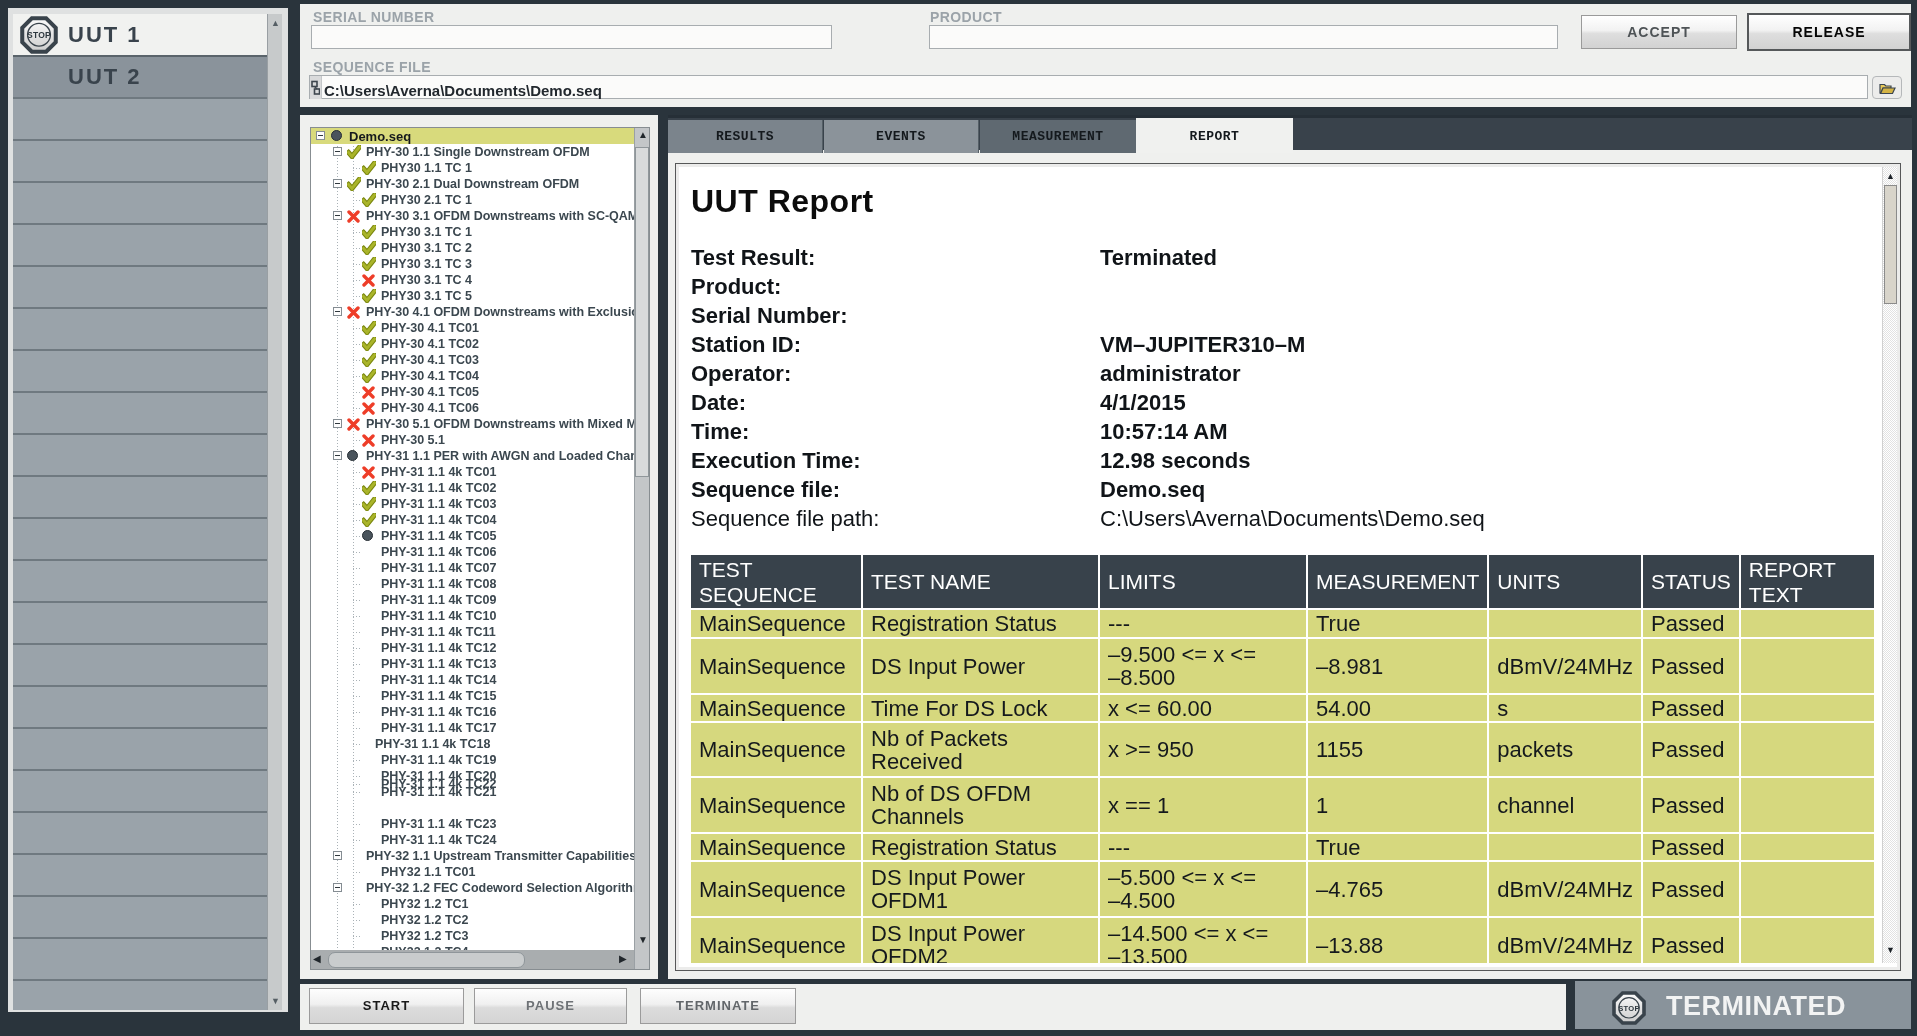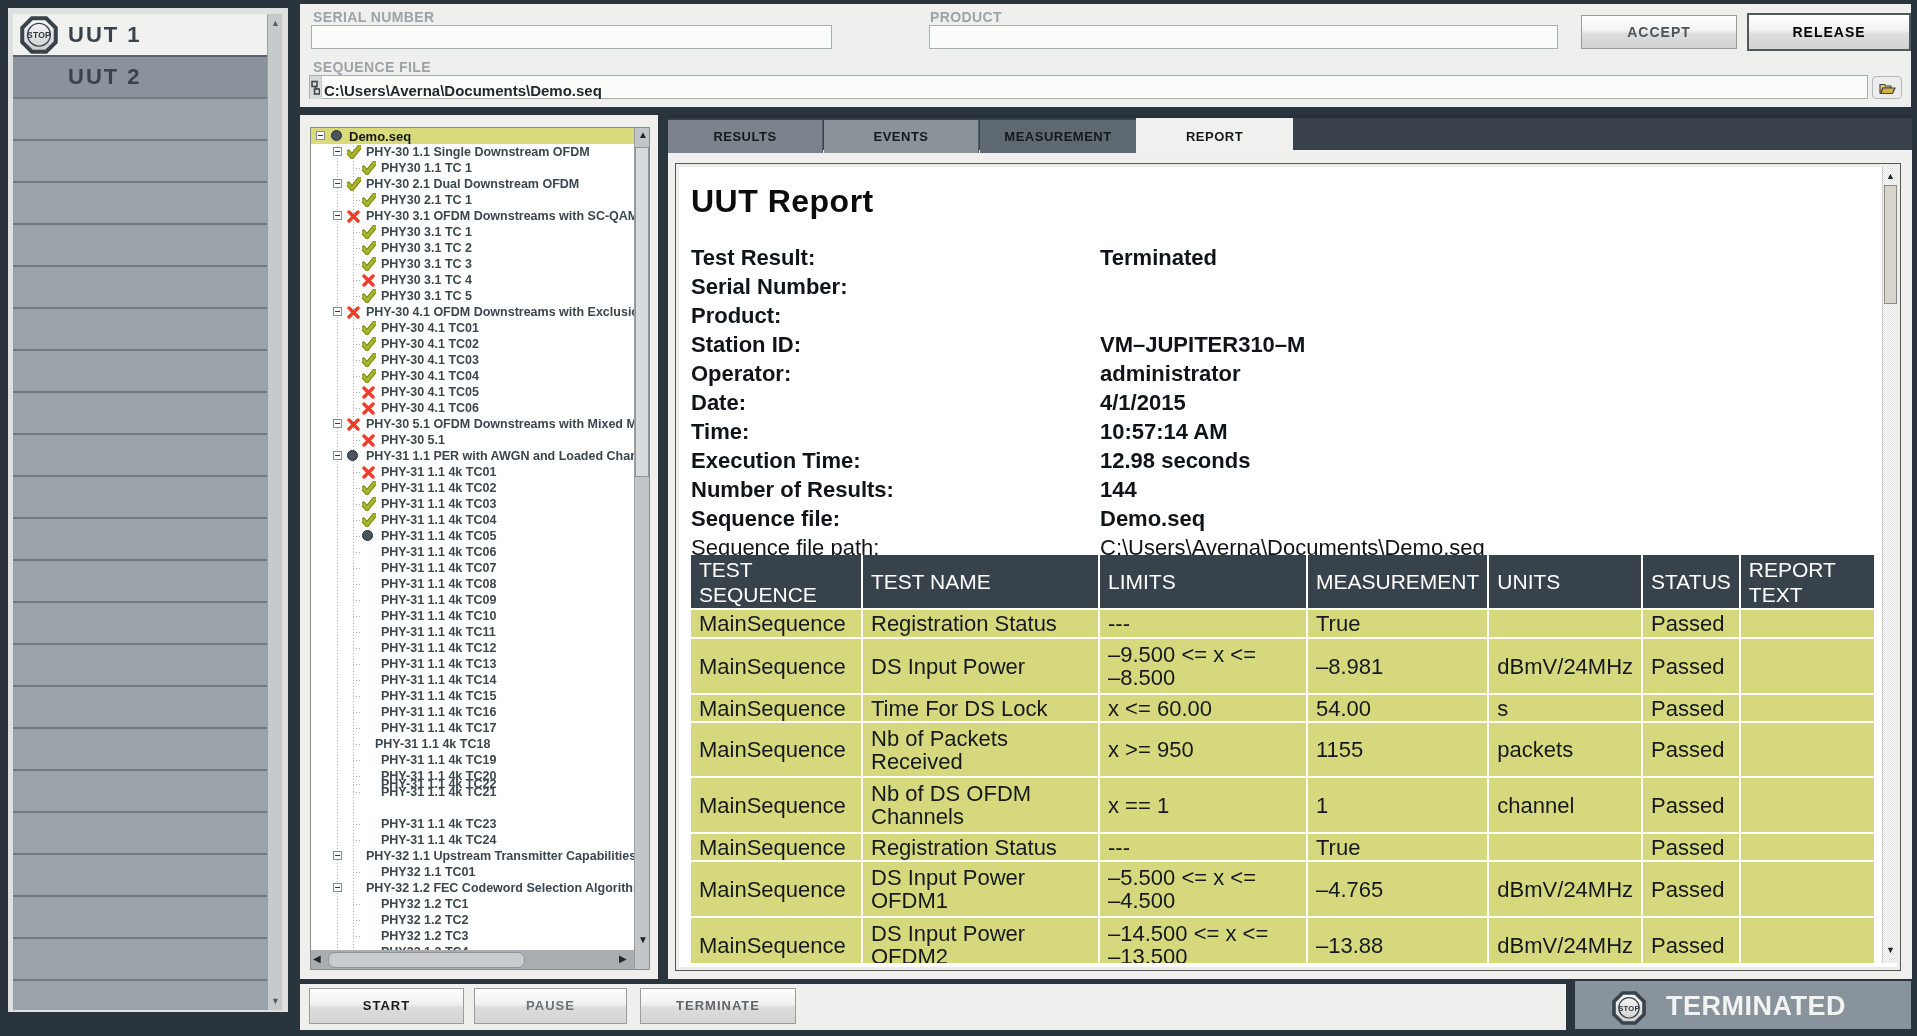--- a/index.html
+++ b/index.html
@@ -42,21 +42,21 @@
 .vdot { position:absolute; width:1px; background-image:repeating-linear-gradient(to bottom,#aab2b7 0 1px,transparent 1px 3px); }
 .hdot { position:absolute; height:1px; background-image:repeating-linear-gradient(to right,#aab2b7 0 1px,transparent 1px 3px); }
 #tvscroll { position:absolute; left:323px; top:0; width:16px; height:842px; background:#c3c6c8; border-left:1px solid #9aa0a4; }
 #tvthumb { position:absolute; left:324px; top:19px; width:14px; height:330px; background:#d8dadb; border:1px solid #8f969a; }
 #thscroll { position:absolute; left:0px; top:822px; width:323px; height:20px; background:#a9adaf; }
 #ththumb { position:absolute; left:17px; top:824px; width:197px; height:16px; background:#c9cccd; border-radius:7px; border:1px solid #8f969a; }
 .tsarr { position:absolute; font-size:10px; color:#20262b; }
 
 
 #tabswrap { left:668px; top:115px; width:1244px; height:864px; background:#eff0ee; }
-#tabbar { position:absolute; left:0; top:0; width:1244px; height:35px; background:#39424b; border-top:3px solid #262f37; }
+#tabbar { position:absolute; left:0; top:0; width:1244px; height:35px; background:#39424b; border-top:3px solid #262f37;font-family:Liberation Mono, monospace; }
 .tab { position:absolute; top:2px; height:33px; text-align:center; font-size:13px; font-weight:bold; color:#14191d; line-height:34px; letter-spacing:0.5px; }
 #viewer { position:absolute; left:7px; top:48px; width:1226px; height:808px; background:#fff; border:1px solid #565758; box-shadow:inset 0 0 0 3px #ececeb; }
 #content { position:absolute; left:14px; top:52px; width:1196px; height:796px; background:#fff; overflow:hidden; }
 #rtitle { position:absolute; left:9px; top:16px; font-size:32px; font-weight:bold; color:#0c0c0c; letter-spacing:0.5px; }
 #kvs { position:absolute; left:9px; top:78px; width:1180px; }
 .kvl { height:29px; font-size:22px; color:#101418; position:relative; white-space:nowrap; }
 .kvl.b { font-weight:bold; }
 .kl { position:absolute; left:0; }
 .kv { position:absolute; left:409px; }
 #rtable { position:absolute; left:7px; top:386px; border-collapse:separate; border-spacing:2px; table-layout:fixed; }
@@ -493,50 +493,46 @@
   </div>
   <div id="viewer"></div>
   <div id="content">
     <div id="rtitle">UUT Report</div>
     <div id="kvs">
         <div class="kvl b">
           <span class="kl">Test Result:</span>
           <span class="kv">Terminated</span>
         </div>
         <div class="kvl b">
+          <span class="kl">Product:</span>
+          <span class="kv"></span>
+        </div>
+        <div class="kvl b">
           <span class="kl">Serial Number:</span>
           <span class="kv"></span>
         </div>
         <div class="kvl b">
-          <span class="kl">Product:</span>
-          <span class="kv"></span>
-        </div>
-        <div class="kvl b">
           <span class="kl">Station ID:</span>
           <span class="kv">VM–JUPITER310–M</span>
         </div>
         <div class="kvl b">
           <span class="kl">Operator:</span>
           <span class="kv">administrator</span>
         </div>
         <div class="kvl b">
           <span class="kl">Date:</span>
           <span class="kv">4/1/2015</span>
         </div>
         <div class="kvl b">
           <span class="kl">Time:</span>
           <span class="kv">10:57:14 AM</span>
         </div>
         <div class="kvl b">
           <span class="kl">Execution Time:</span>
           <span class="kv">12.98 seconds</span>
-        </div>
-        <div class="kvl b">
-          <span class="kl">Number of Results:</span>
-          <span class="kv">144</span>
         </div>
         <div class="kvl b">
           <span class="kl">Sequence file:</span>
           <span class="kv">Demo.seq</span>
         </div>
         <div class="kvl n">
           <span class="kl">Sequence file path:</span>
           <span class="kv">C:\Users\Averna\Documents\Demo.seq</span>
         </div>
       </div>

